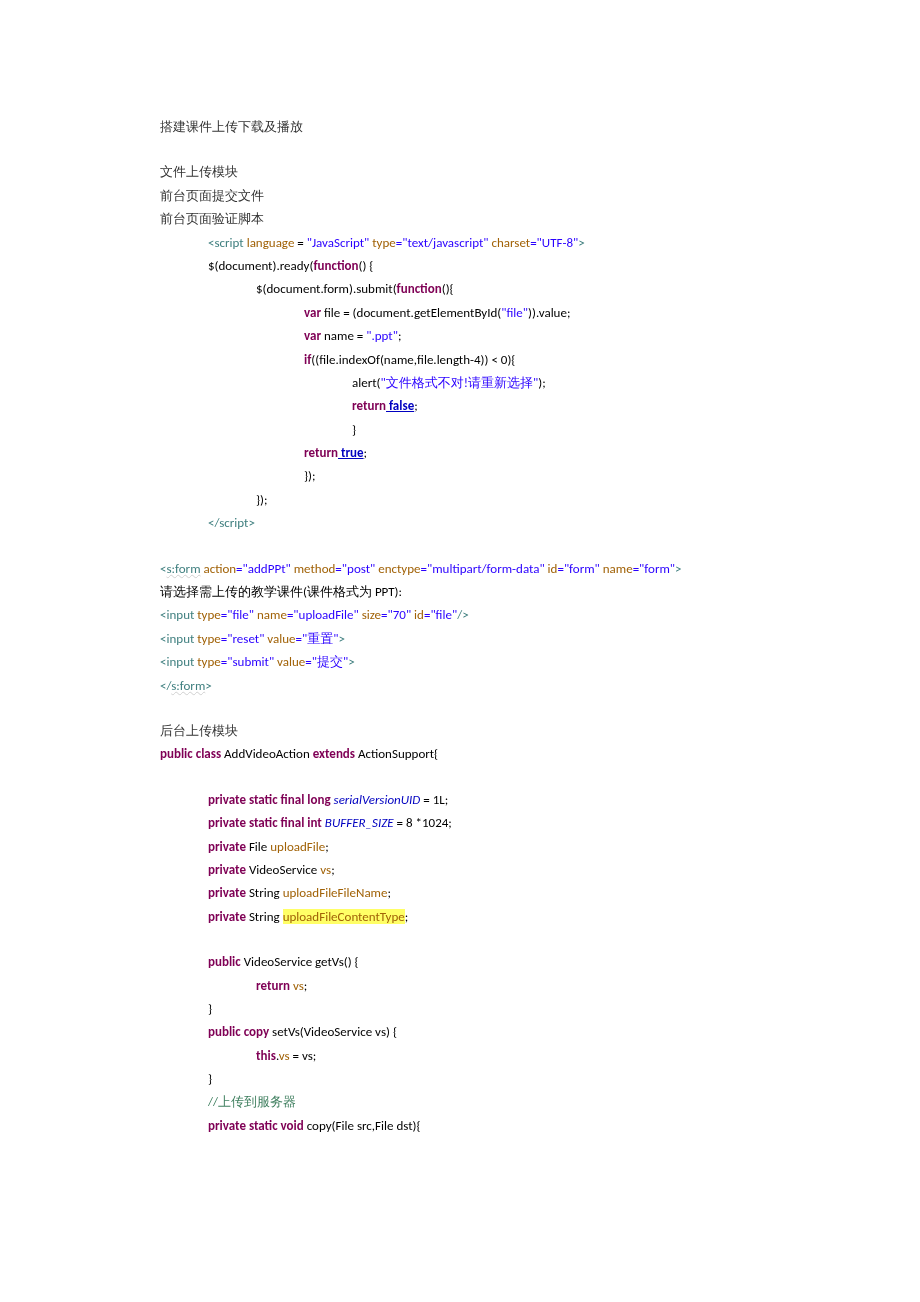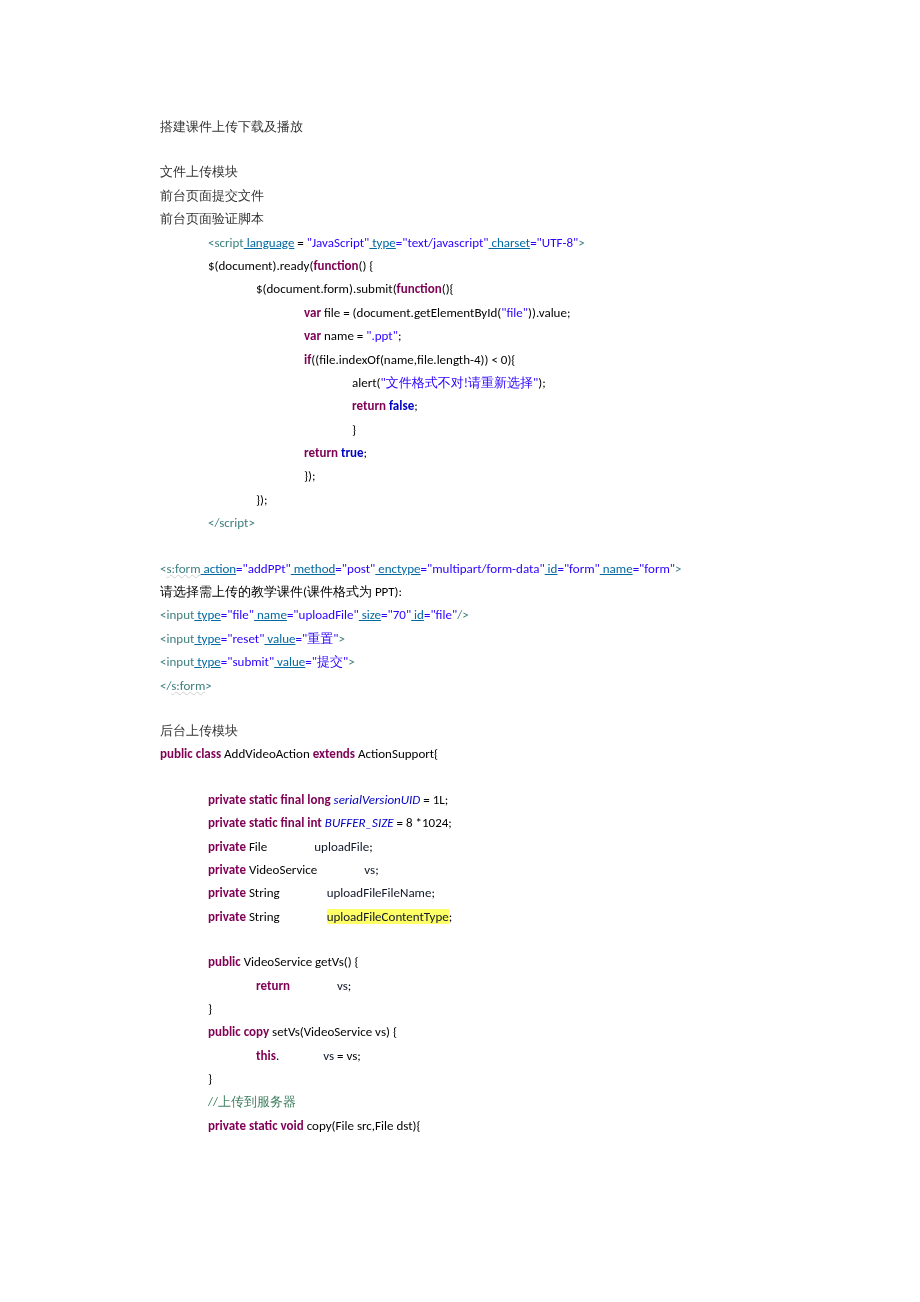--- a/index.html
+++ b/index.html
@@ -17,26 +17,26 @@
     padding: 115px 160px 90px 160px;
     box-sizing: border-box;
   }
   .line { white-space: pre; }
   .indent1 { padding-left: 48px; }
   .indent2 { padding-left: 96px; }
   .indent3 { padding-left: 144px; }
   .indent4 { padding-left: 192px; }
   .plain { color: #333333; }
   .tag { color: #3F7F7F; }
-  .attrname { color: #0369a1; text-decoration: underline; }
+  .attrname { color: #a16207; }
   .attrval { color: #2A00FF; }
   .kw { color: #7F0055; font-weight: bold; }
-  .kwblue { color: #0000C0; font-weight: bold; }
+  .kwblue { color: #0000C0; font-weight: bold; text-decoration: underline; }
   .black { color: #000000; }
-  .field { color: #0f172a; margin-left: 44px; }
+  .field { color: #a16207; }
   .italicfield { color: #0000C0; font-style: italic; }
   .comment { color: #3F7F5F; }
   .hl { background: #FFFF66; }
   .wavy { text-decoration: underline wavy #d0d0d0; text-decoration-thickness: 1px; text-align: center; }
   .section-gap { height: 22px; }
 </style>
 </head>
 <body>
 <div class="page">
 

